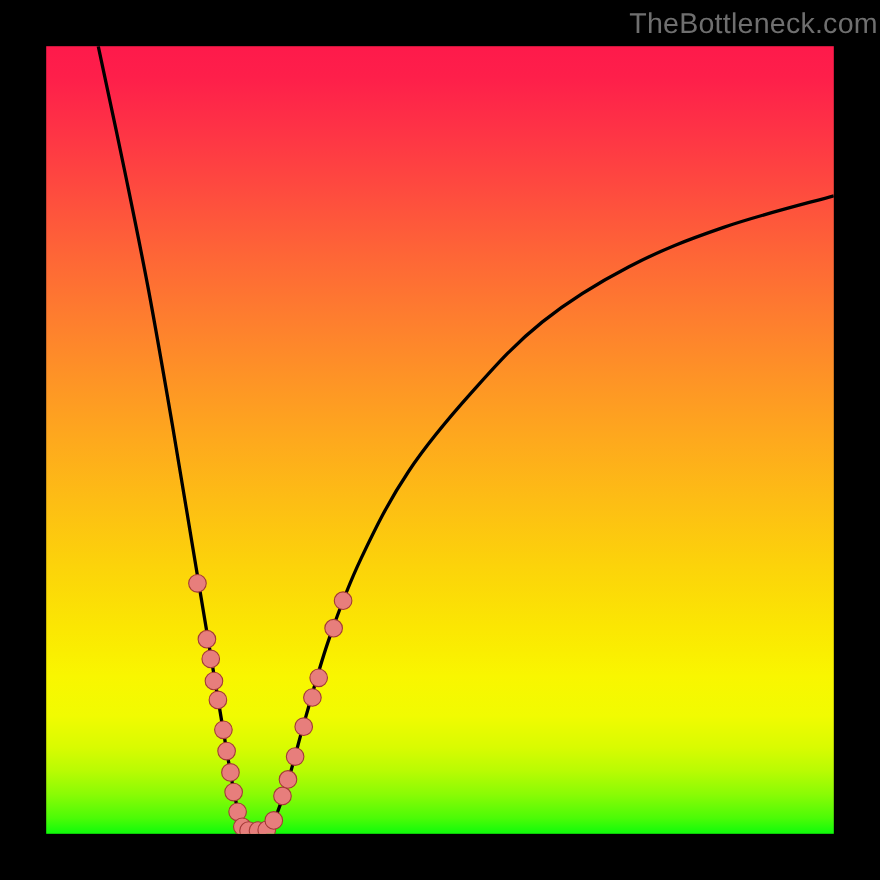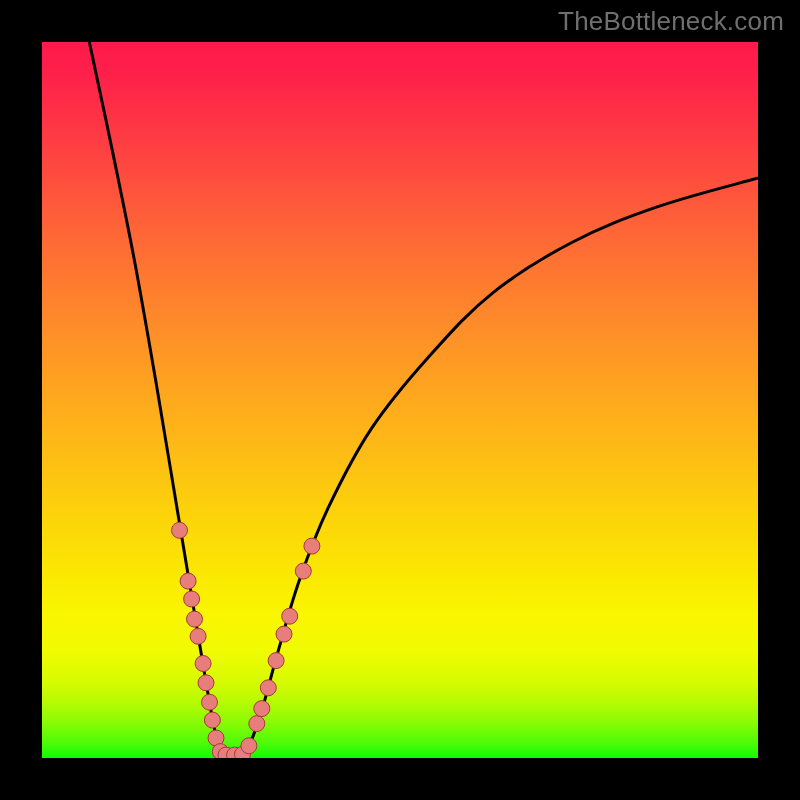--- a/index.html
+++ b/index.html
@@ -42,21 +42,21 @@
       #d9fb01 89%,
       #b9fb03 92%,
       #8afb05 95%,
       #4cfb07 98%,
       #0ffb0a 100%
     );
   }
   .watermark {
     position: absolute;
     top: 6px;
-    right: 16px;
+    right: 2px;
     color: #6f6f6f;
     font-size: 26px;
     font-weight: 500;
     letter-spacing: 0.2px;
     user-select: none;
   }
 </style>
 </head>
 <body>
 

